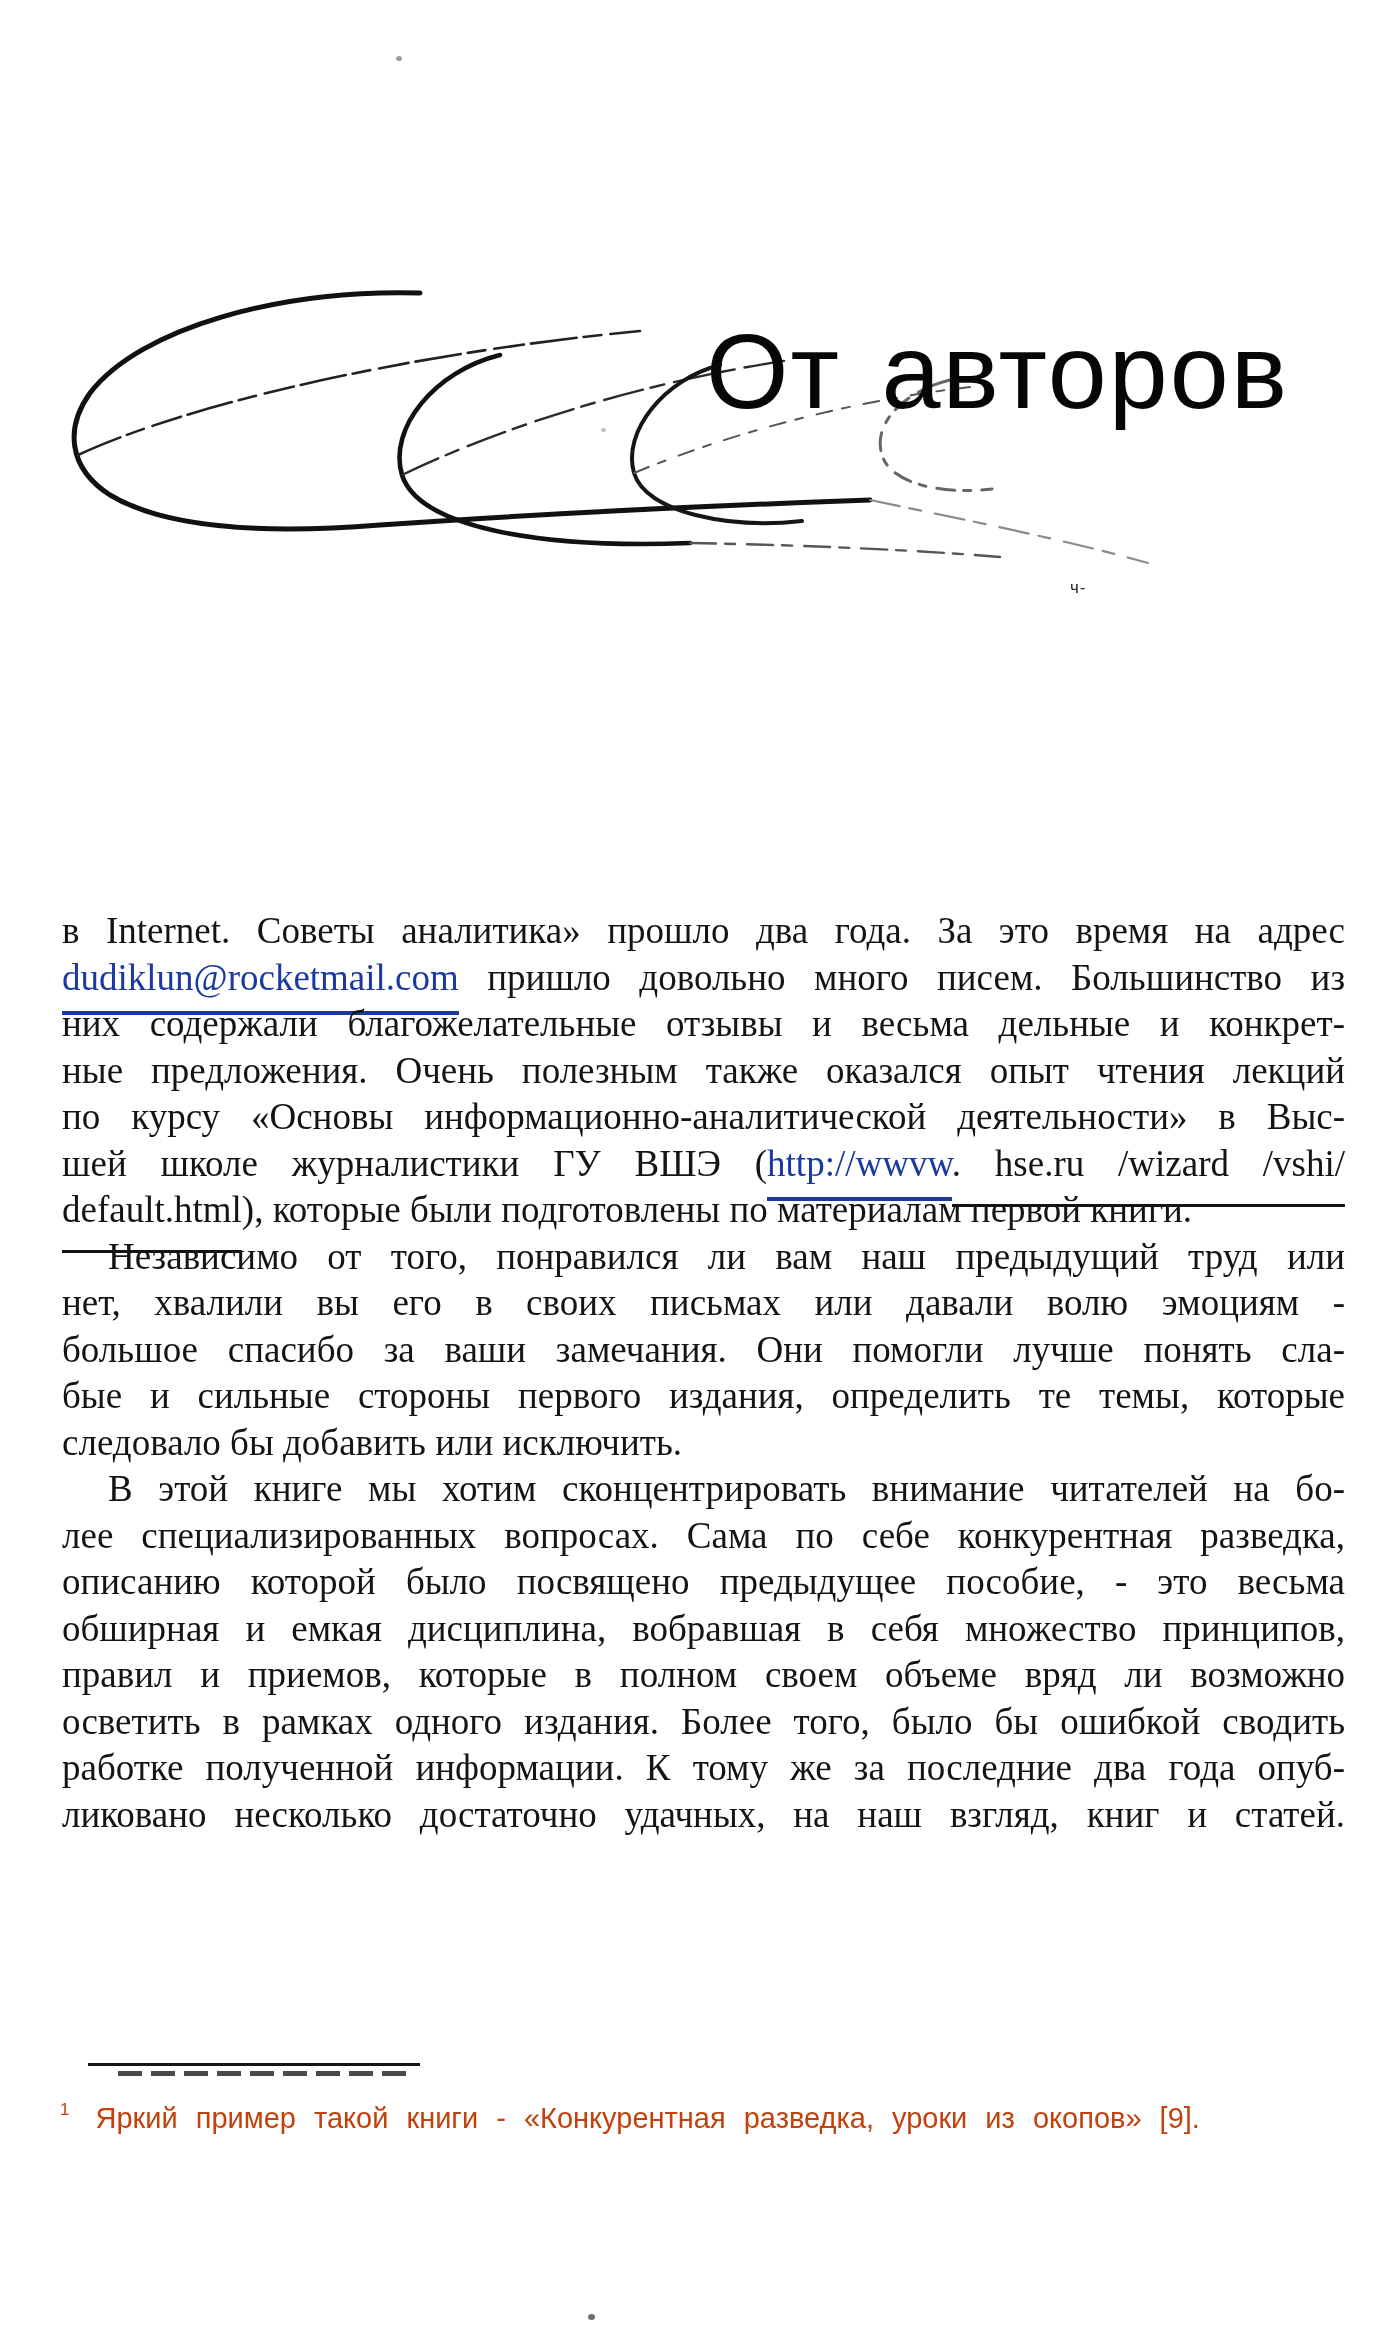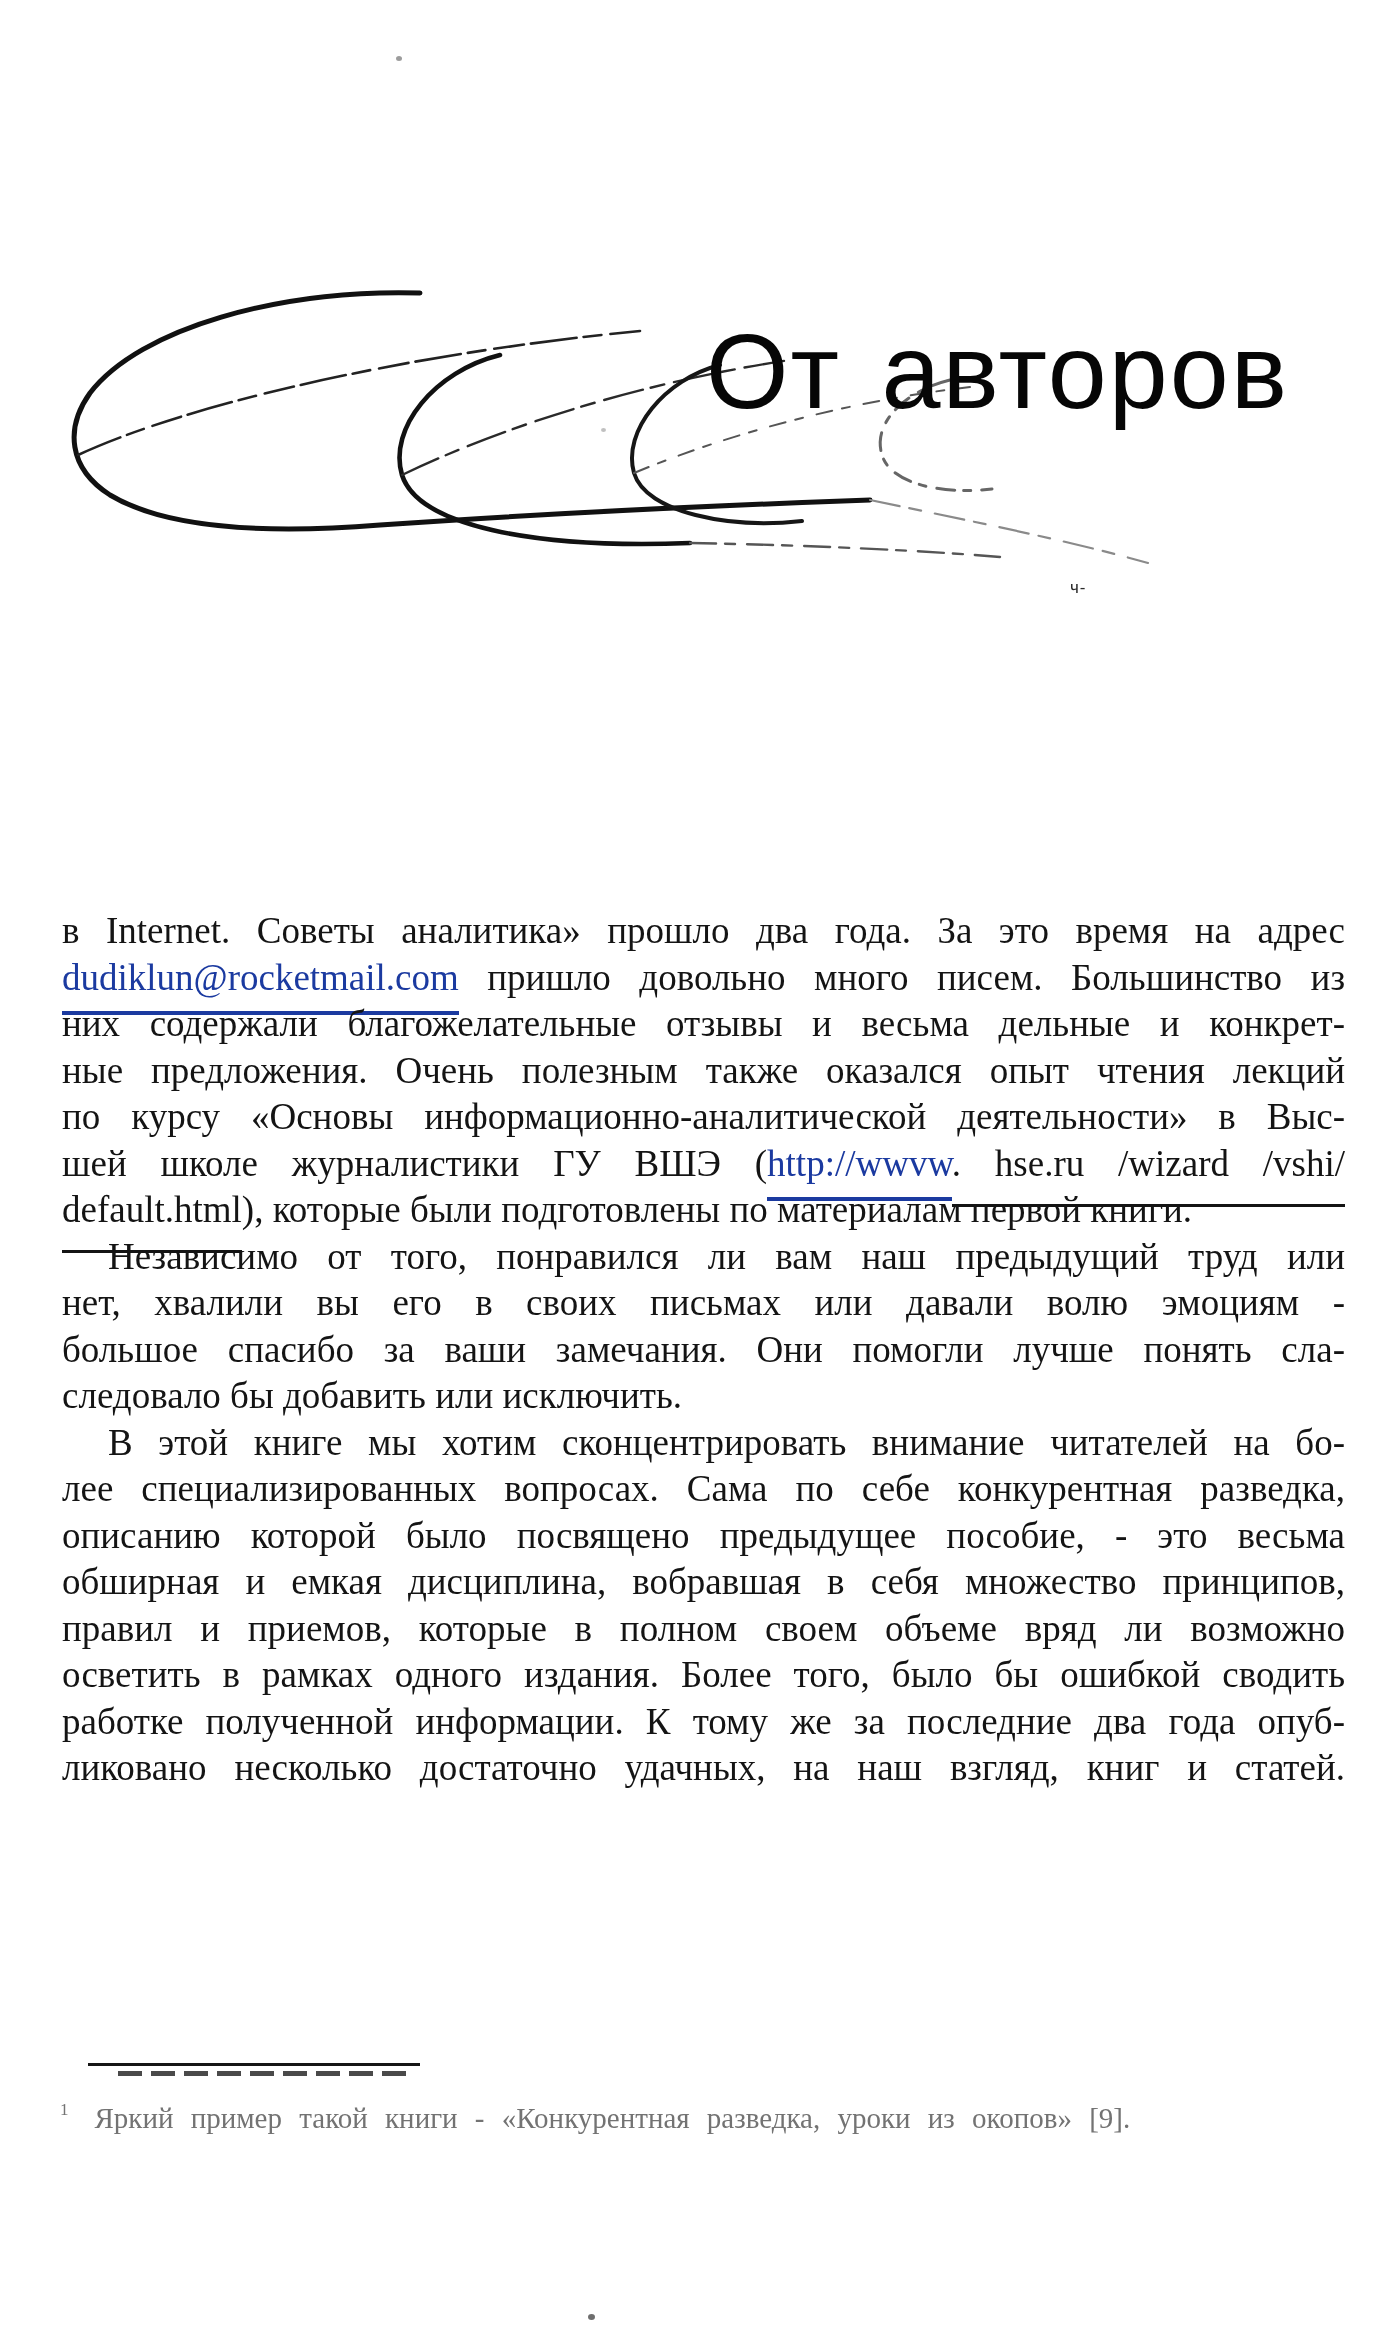--- a/index.html
+++ b/index.html
@@ -75,24 +75,24 @@
     position: absolute;
     left: 118px; top: 2071px;
     width: 296px; height: 5px;
     background: repeating-linear-gradient(90deg, #2a2a2a 0 24px, transparent 24px 33px);
     opacity: .85;
   }
   .footnote {
     position: absolute;
     left: 60px; top: 2090px;
     width: 1270px;
-    font-family: Liberation Serif, serif;
+    font-family: Liberation Sans, sans-serif;
     font-size: 29px;
     line-height: 40px;
-    color: #737373;
+    color: #c2410c;
     word-spacing: 10px;
   }
   .fn-marker {
     font-size: 17px;
     vertical-align: 13px;
     margin-right: 26px;
   }
 
   
   .speck {
@@ -133,20 +133,21 @@
     <div class="line"><span>в Internet. Советы аналитика» прошло два года. За это время на адрес</span></div>
     <div class="line"><span class="seg-link">dudiklun@rocketmail.com</span><span> пришло довольно много писем. Большинство из</span></div>
     <div class="line"><span>них содержали благожелательные отзывы и весьма дельные и конкрет-</span></div>
     <div class="line"><span>ные предложения. Очень полезным также оказался опыт чтения лекций</span></div>
     <div class="line"><span>по курсу «Основы информационно-аналитической деятельности» в Выс-</span></div>
     <div class="line"><span>шей школе журналистики ГУ ВШЭ (</span><span class="seg-link">http://wwvw</span><span class="seg-underline">. hse.ru /wizard /vshi/</span></div>
     <div class="line para-end"><span class="seg-underline">default.html</span><span>), которые были подготовлены по материалам первой книги.</span></div>
     <div class="line indent"><span>Независимо от того, понравился ли вам наш предыдущий труд или</span></div>
     <div class="line"><span>нет, хвалили вы его в своих письмах или давали волю эмоциям -</span></div>
     <div class="line"><span>большое спасибо за ваши замечания. Они помогли лучше понять сла-</span></div>
+    <div class="line"><span>бые и сильные стороны первого издания, определить те темы, которые</span></div>
     <div class="line para-end"><span>следовало бы добавить или исключить.</span></div>
     <div class="line indent"><span>В этой книге мы хотим сконцентрировать внимание читателей на бо-</span></div>
     <div class="line"><span>лее специализированных вопросах. Сама по себе конкурентная разведка,</span></div>
     <div class="line"><span>описанию которой было посвящено предыдущее пособие, - это весьма</span></div>
     <div class="line"><span>обширная и емкая дисциплина, вобравшая в себя множество принципов,</span></div>
     <div class="line"><span>правил и приемов, которые в полном своем объеме вряд ли возможно</span></div>
     <div class="line"><span>осветить в рамках одного издания. Более того, было бы ошибкой сводить</span></div>
     <div class="line"><span>работке полученной информации. К тому же за последние два года опуб-</span></div>
     <div class="line"><span>ликовано несколько достаточно удачных, на наш взгляд, книг и статей.</span></div>
   </div>

